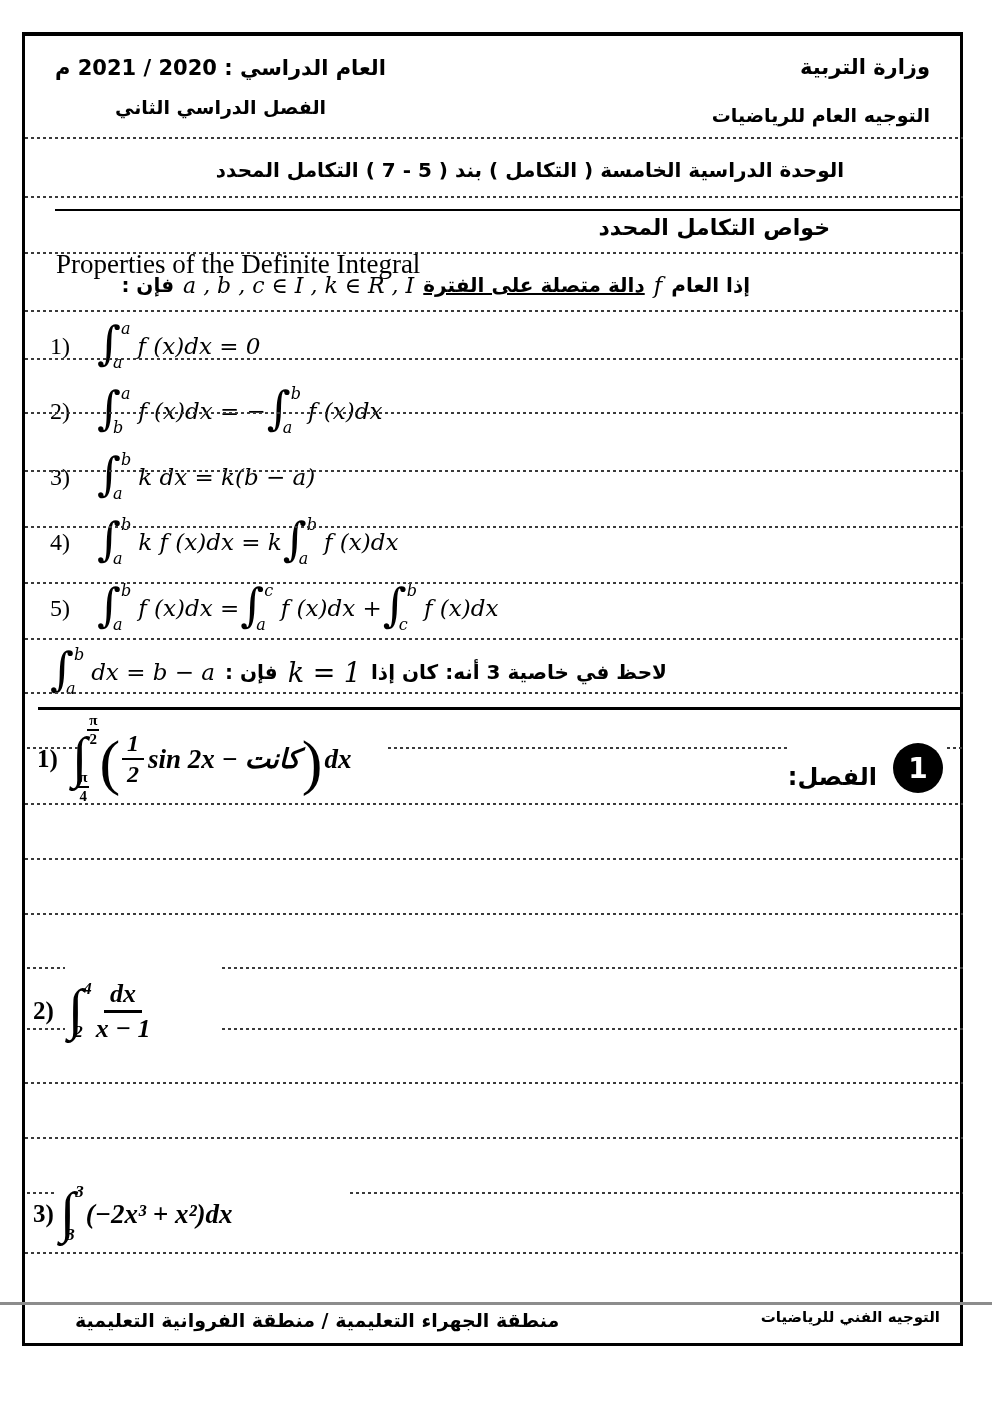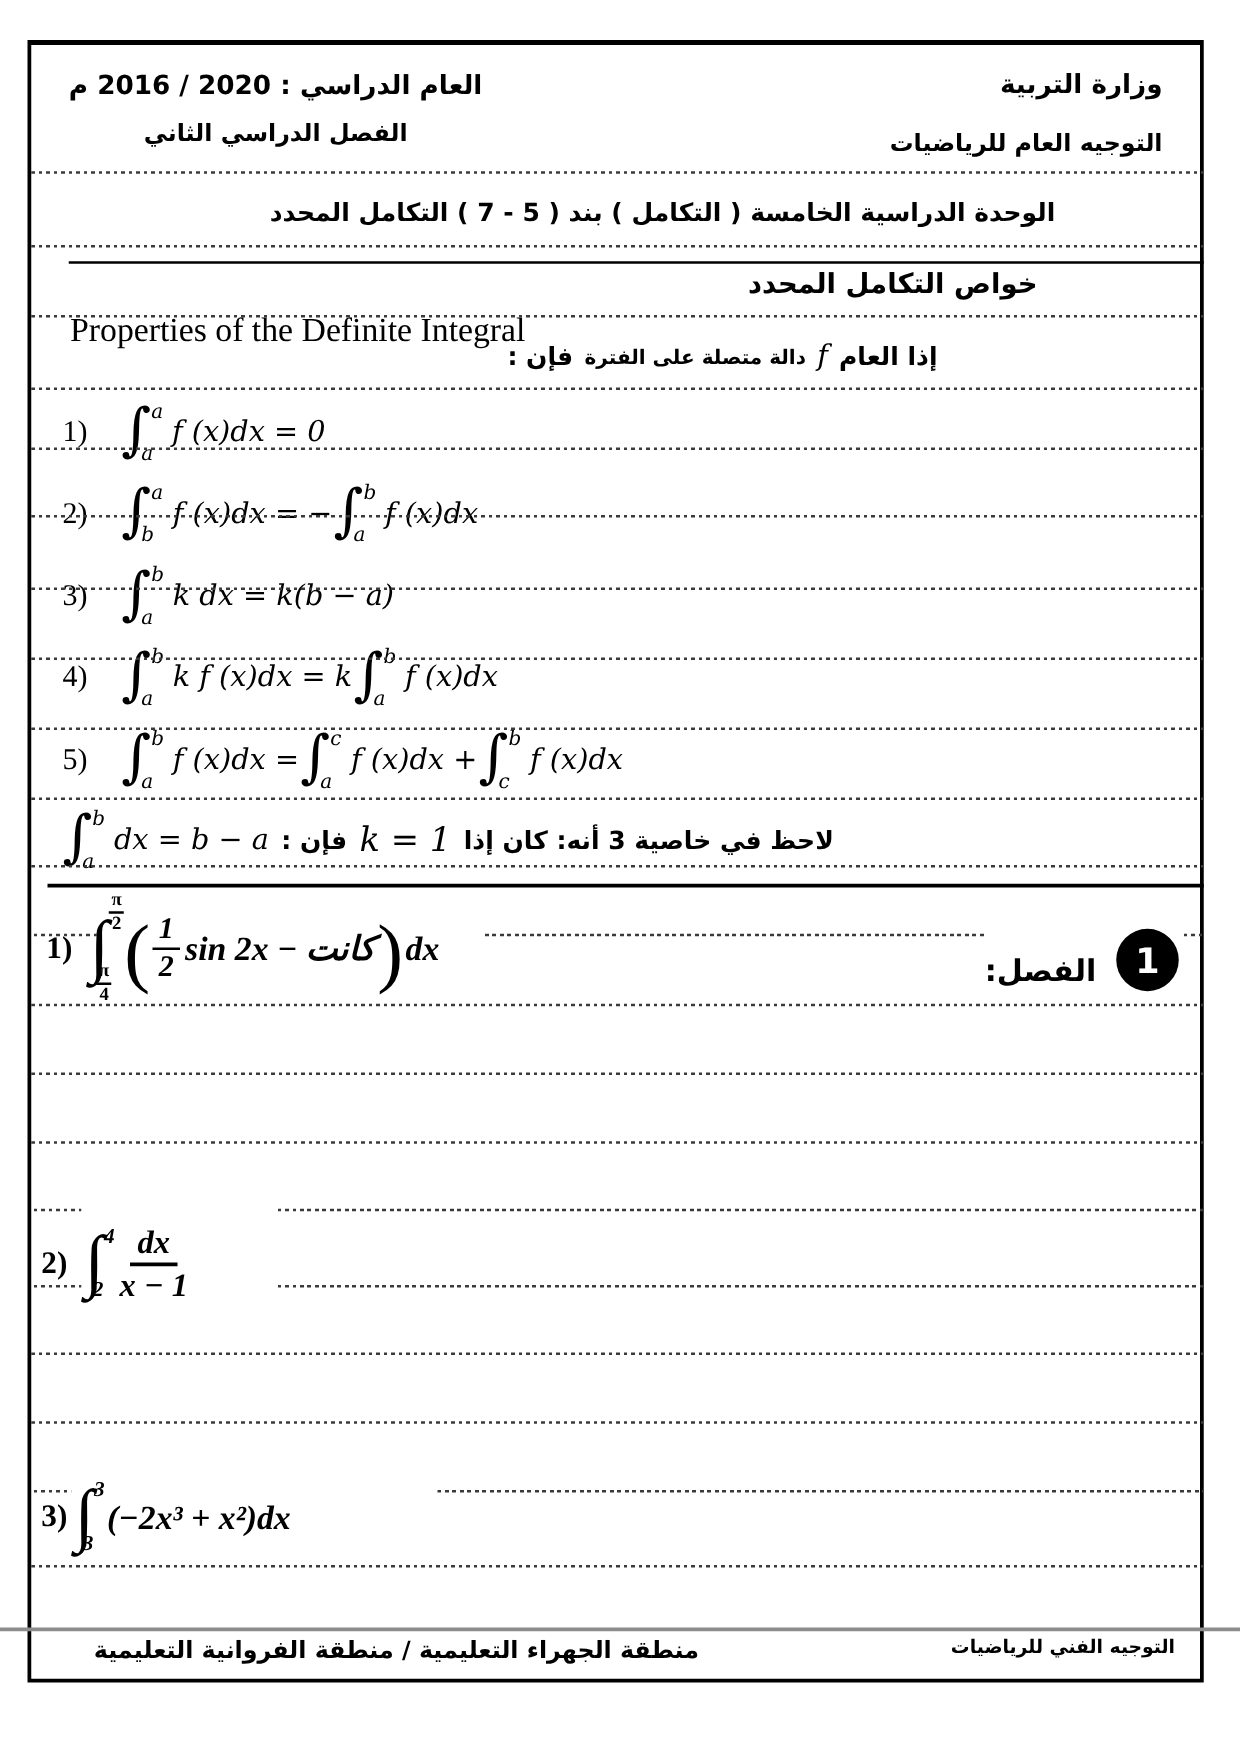--- a/index.html
+++ b/index.html
@@ -59,40 +59,41 @@
          color:#fff;font-weight:bold;font-size:28px;font-family:"DejaVu Sans",sans-serif;}
   .serif-title{font-family:"Liberation Serif",serif;font-size:27px;white-space:nowrap;}
   .introflex{display:flex;direction:rtl;align-items:center;gap:9px;}
 </style>
 </head>
 <body>
 
 <div class="page-border"></div>
 
 <div class="abs ar" style="right:62px;top:55px;font-size:21px;">وزارة التربية</div>
-<div class="abs ar" style="left:55px;top:56px;font-size:21px;">العام الدراسي :  2020 / 2016 م</div>
+<div class="abs ar" style="left:55px;top:56px;font-size:21px;">العام الدراسي :  2020 / 2021 م</div>
 <div class="abs ar" style="right:62px;top:104px;font-size:19px;">التوجيه العام للرياضيات</div>
 <div class="abs ar" style="left:115px;top:96px;font-size:19px;">الفصل الدراسي الثاني</div>
 
 <div class="dotline" style="left:25px;top:137px;width:938px;"></div>
 
 <div class="abs ar" style="left:61px;top:158px;width:938px;text-align:center;font-size:20px;">الوحدة الدراسية الخامسة ( التكامل ) بند ( 5 - 7 ) التكامل المحدد</div>
 
 <div class="dotline" style="left:25px;top:196px;width:938px;"></div>
 <div class="rule" style="left:55px;top:209px;width:908px;"></div>
 
 <div class="abs serif-title" style="left:56px;top:217px;margin-top:32px;">Properties of the Definite Integral</div>
 <div class="abs ar" style="right:162px;top:215px;font-size:22px;">خواص التكامل المحدد</div>
 
 <div class="dotline" style="left:25px;top:252px;width:938px;"></div>
 
 <div class="abs introflex" style="left:50px;top:262px;width:700px;height:46px;">
   <span class="ar" style="font-size:20px;">إذا العام</span>
   <span class="math" style="font-size:23px;">f</span>
-  <span class="ar" style="font-size:16px;">دالة متصلة على الفترة</span>
+  <span class="ar" style="font-size:20px;text-decoration:underline;">دالة متصلة على الفترة</span>
+  <span class="math ltrseg" style="font-size:22px;">a , b , c ∈ I , k ∈ R , I</span>
   <span class="ar" style="font-size:20px;">فإن :</span>
 </div>
 
 <div class="dotline" style="left:25px;top:310px;width:938px;"></div>
 
 <div class="prow math" style="top:318px;">
   <span class="pnum">1)</span>
   <span class="intg">
       <span class="isign">∫</span>
       <span class="ilims">

